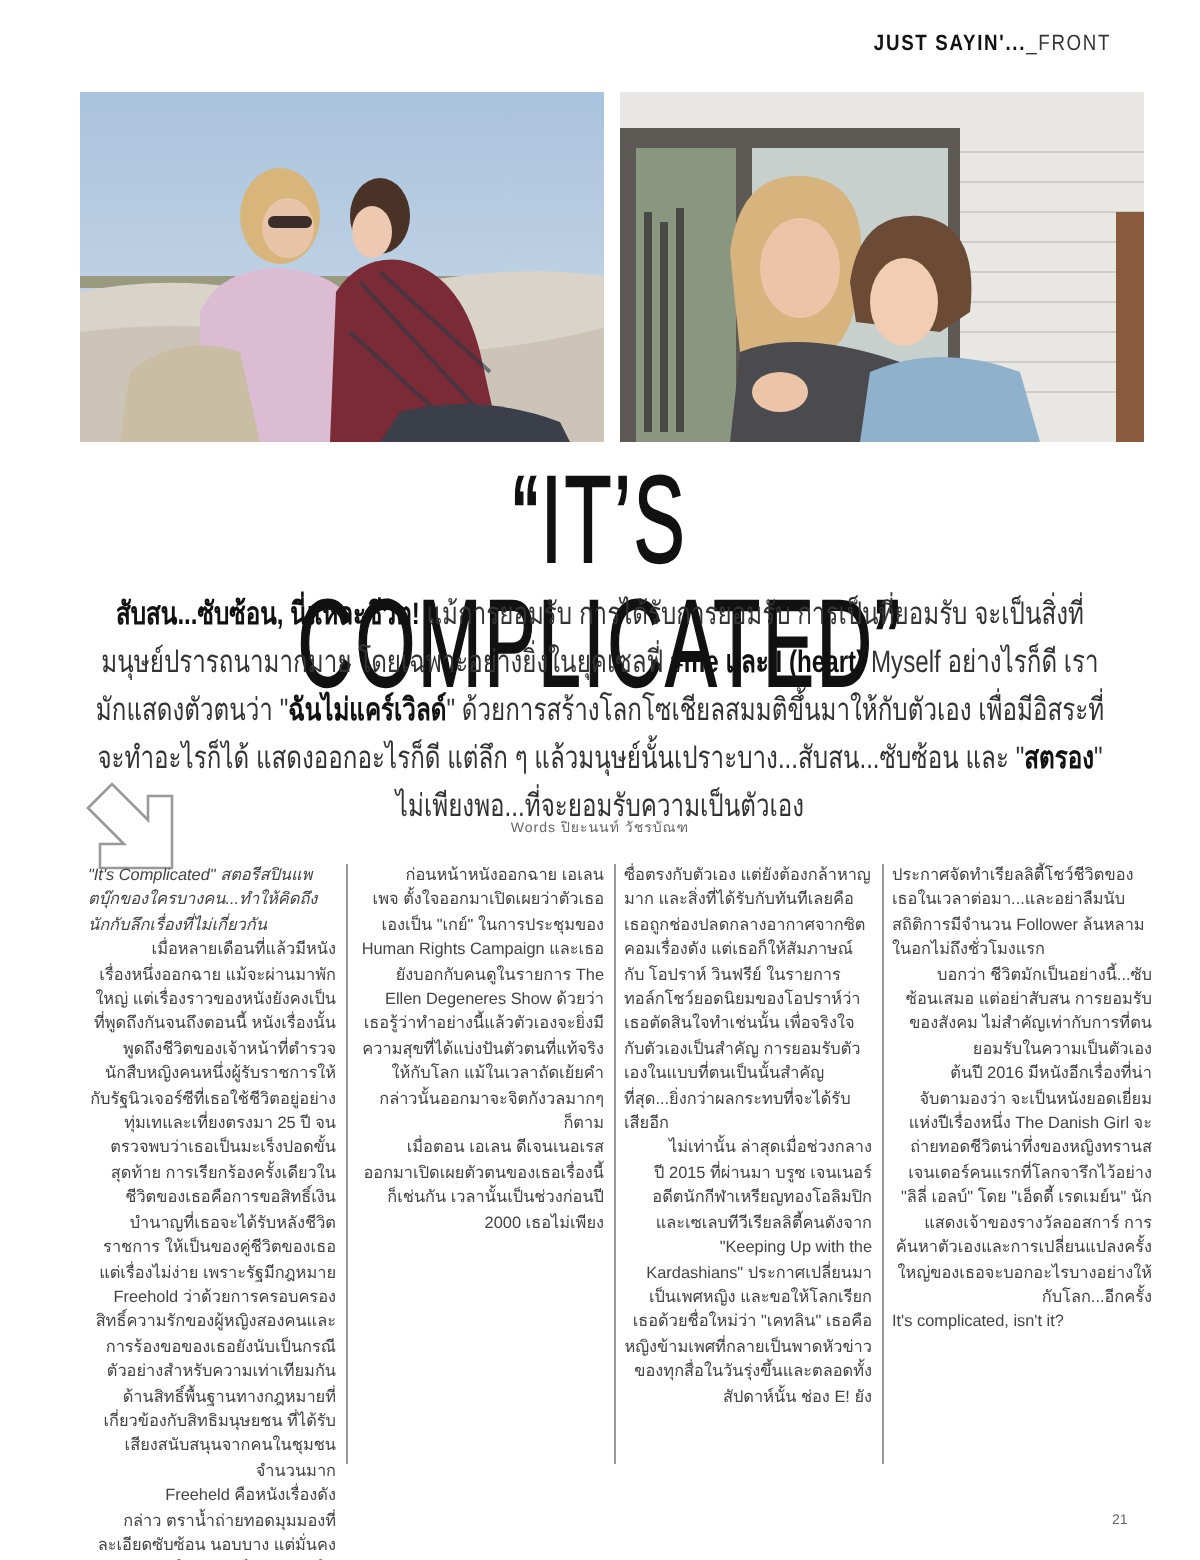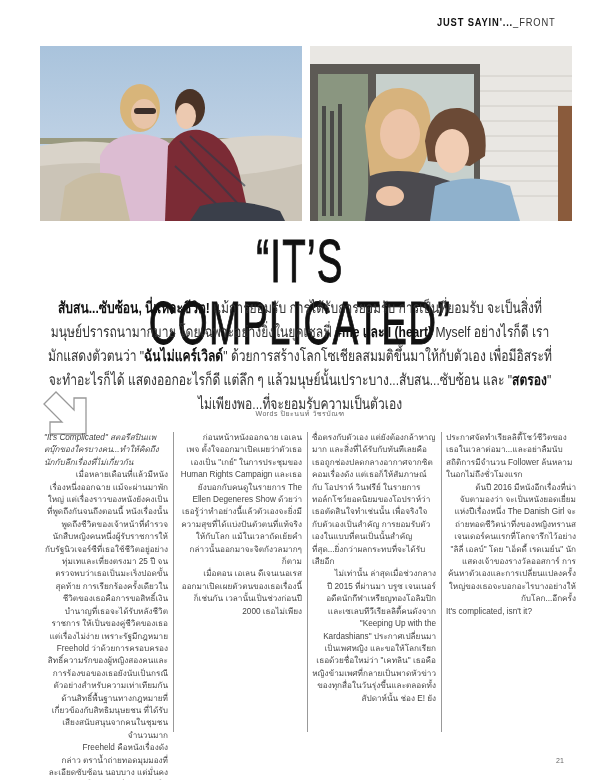--- a/index.html
+++ b/index.html
@@ -157,18 +157,19 @@
     <p class="indent">เมื่อตอน เอเลน ดีเจนเนอเรส ออกมาเปิดเผยตัวตนของเธอเรื่องนี้ก็เช่นกัน เวลานั้นเป็นช่วงก่อนปี 2000 เธอไม่เพียง</p>
   </div>
 
   <div class="col col-3">
     <p>ซื่อตรงกับตัวเอง แต่ยังต้องกล้าหาญมาก และสิ่งที่ได้รับกับทันทีเลยคือ เธอถูกช่องปลดกลางอากาศจากซิตคอมเรื่องดัง แต่เธอก็ให้สัมภาษณ์กับ โอปราห์ วินฟรีย์ ในรายการทอล์กโชว์ยอดนิยมของโอปราห์ว่า เธอตัดสินใจทำเช่นนั้น เพื่อจริงใจกับตัวเองเป็นสำคัญ การยอมรับตัวเองในแบบที่ตนเป็นนั้นสำคัญที่สุด...ยิ่งกว่าผลกระทบที่จะได้รับเสียอีก</p>
     <p class="indent">ไม่เท่านั้น ล่าสุดเมื่อช่วงกลางปี 2015 ที่ผ่านมา บรูซ เจนเนอร์ อดีตนักกีฬาเหรียญทองโอลิมปิกและเซเลบทีวีเรียลลิตี้คนดังจาก "Keeping Up with the Kardashians" ประกาศเปลี่ยนมาเป็นเพศหญิง และขอให้โลกเรียกเธอด้วยชื่อใหม่ว่า "เคทลิน" เธอคือหญิงข้ามเพศที่กลายเป็นพาดหัวข่าวของทุกสื่อในวันรุ่งขึ้นและตลอดทั้งสัปดาห์นั้น ช่อง E! ยัง</p>
   </div>
 
   <div class="col col-4">
     <p>ประกาศจัดทำเรียลลิตี้โชว์ชีวิตของเธอในเวลาต่อมา...และอย่าลืมนับสถิติการมีจำนวน Follower ล้นหลามในอกไม่ถึงชั่วโมงแรก</p>
+    <p class="indent">บอกว่า ชีวิตมักเป็นอย่างนี้...ซับซ้อนเสมอ แต่อย่าสับสน การยอมรับของสังคม ไม่สำคัญเท่ากับการที่ตนยอมรับในความเป็นตัวเอง</p>
     <p class="indent">ต้นปี 2016 มีหนังอีกเรื่องที่น่าจับตามองว่า จะเป็นหนังยอดเยี่ยมแห่งปีเรื่องหนึ่ง The Danish Girl จะถ่ายทอดชีวิตน่าทึ่งของหญิงทรานสเจนเดอร์คนแรกที่โลกจารึกไว้อย่าง "ลิลี่ เอลบ์" โดย "เอ็ดดี้ เรดเมย์น" นักแสดงเจ้าของรางวัลออสการ์ การค้นหาตัวเองและการเปลี่ยนแปลงครั้งใหญ่ของเธอจะบอกอะไรบางอย่างให้กับโลก...อีกครั้ง</p>
     <p class="closing-en">It's complicated, isn't it?</p>
   </div>
 </div>
 
 <div class="page-number">21</div>
 
 </body></html>

